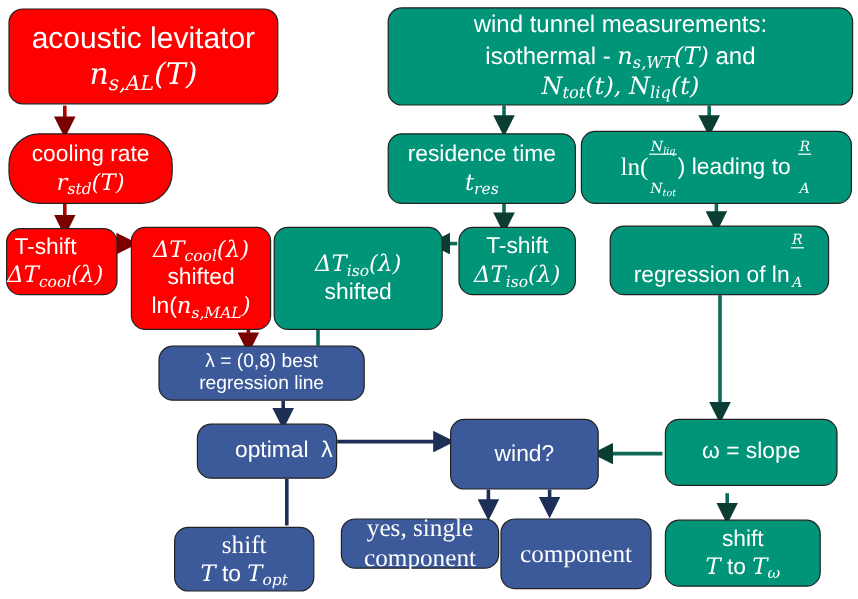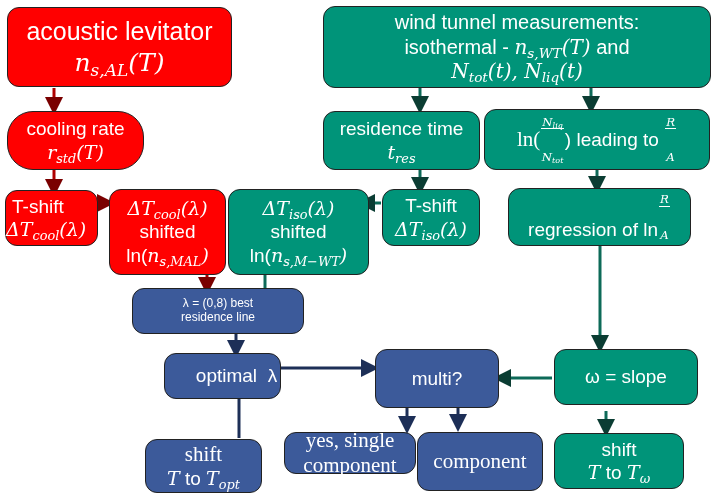--- a/index.html
+++ b/index.html
@@ -136,49 +136,48 @@
 
 <div class="node red" style="left:109px;top:189px;width:117px;height:86px;">
   <span class="line"><span class="m">ΔT</span><sub class="m">cool</sub><span class="m">(λ)</span></span>
   <span class="line">shifted</span>
   <span class="line"><span>ln(</span><span class="m">n</span><sub class="m">s,MAL</sub><span class="m">)</span></span>
 </div>
 
 <div class="node teal" style="left:228px;top:189px;width:141px;height:86px;">
   <span class="line"><span class="m">ΔT</span><sub class="m">iso</sub><span class="m">(λ)</span></span>
   <span class="line">shifted</span>
-  <span class="line"><span>ln(</span><span class="m">n</span><sub class="m">s,M−WT</sub><span class="m">)</span></span>
 </div>
 
 <div class="node teal" style="left:382px;top:189px;width:98px;height:57px;">
   <span class="line">T-shift</span>
   <span class="line"><span class="m">ΔT</span><sub class="m">iso</sub><span class="m">(λ)</span></span>
 </div>
 
 <div class="node teal" style="left:508px;top:188px;width:183px;height:58px;">
   <span class="line" style="display:flex;align-items:flex-end;">
     <span>regression of ln</span>
     <span class="frac">
         <span class="num">R</span>
         <span>A</span>
       </span>
   </span>
 </div>
 
-<div class="node blue" style="left:132px;top:288px;width:172px;height:46px;font-size:12px;line-height:1.15;">
+<div class="node blue" style="left:132px;top:288px;width:172px;height:46px;font-size:16px;line-height:1.15;">
   <span class="line">λ = (0,8) best</span>
-  <span class="line">residence line</span>
+  <span class="line">regression line</span>
 </div>
 
 <div class="node blue" style="left:164px;top:353px;width:117px;height:46px;">
   <span style="white-space:pre;margin-left:28px;">optimal  λ</span>
 </div>
 
 <div class="node blue" style="left:375px;top:349px;width:124px;height:59px;">
-  <span>multi?</span>
+  <span>wind?</span>
 </div>
 
 <div class="node teal" style="left:554px;top:349px;width:144px;height:56px;">
   <span>ω = slope</span>
 </div>
 
 <div class="node blue" style="left:145px;top:439px;width:117px;height:54px;">
   <span class="line serif">shift</span>
   <span class="line"><span class="m">T</span><span style="white-space:pre;"> to </span><span class="m">T</span><sub class="m">opt</sub></span>
 </div>

